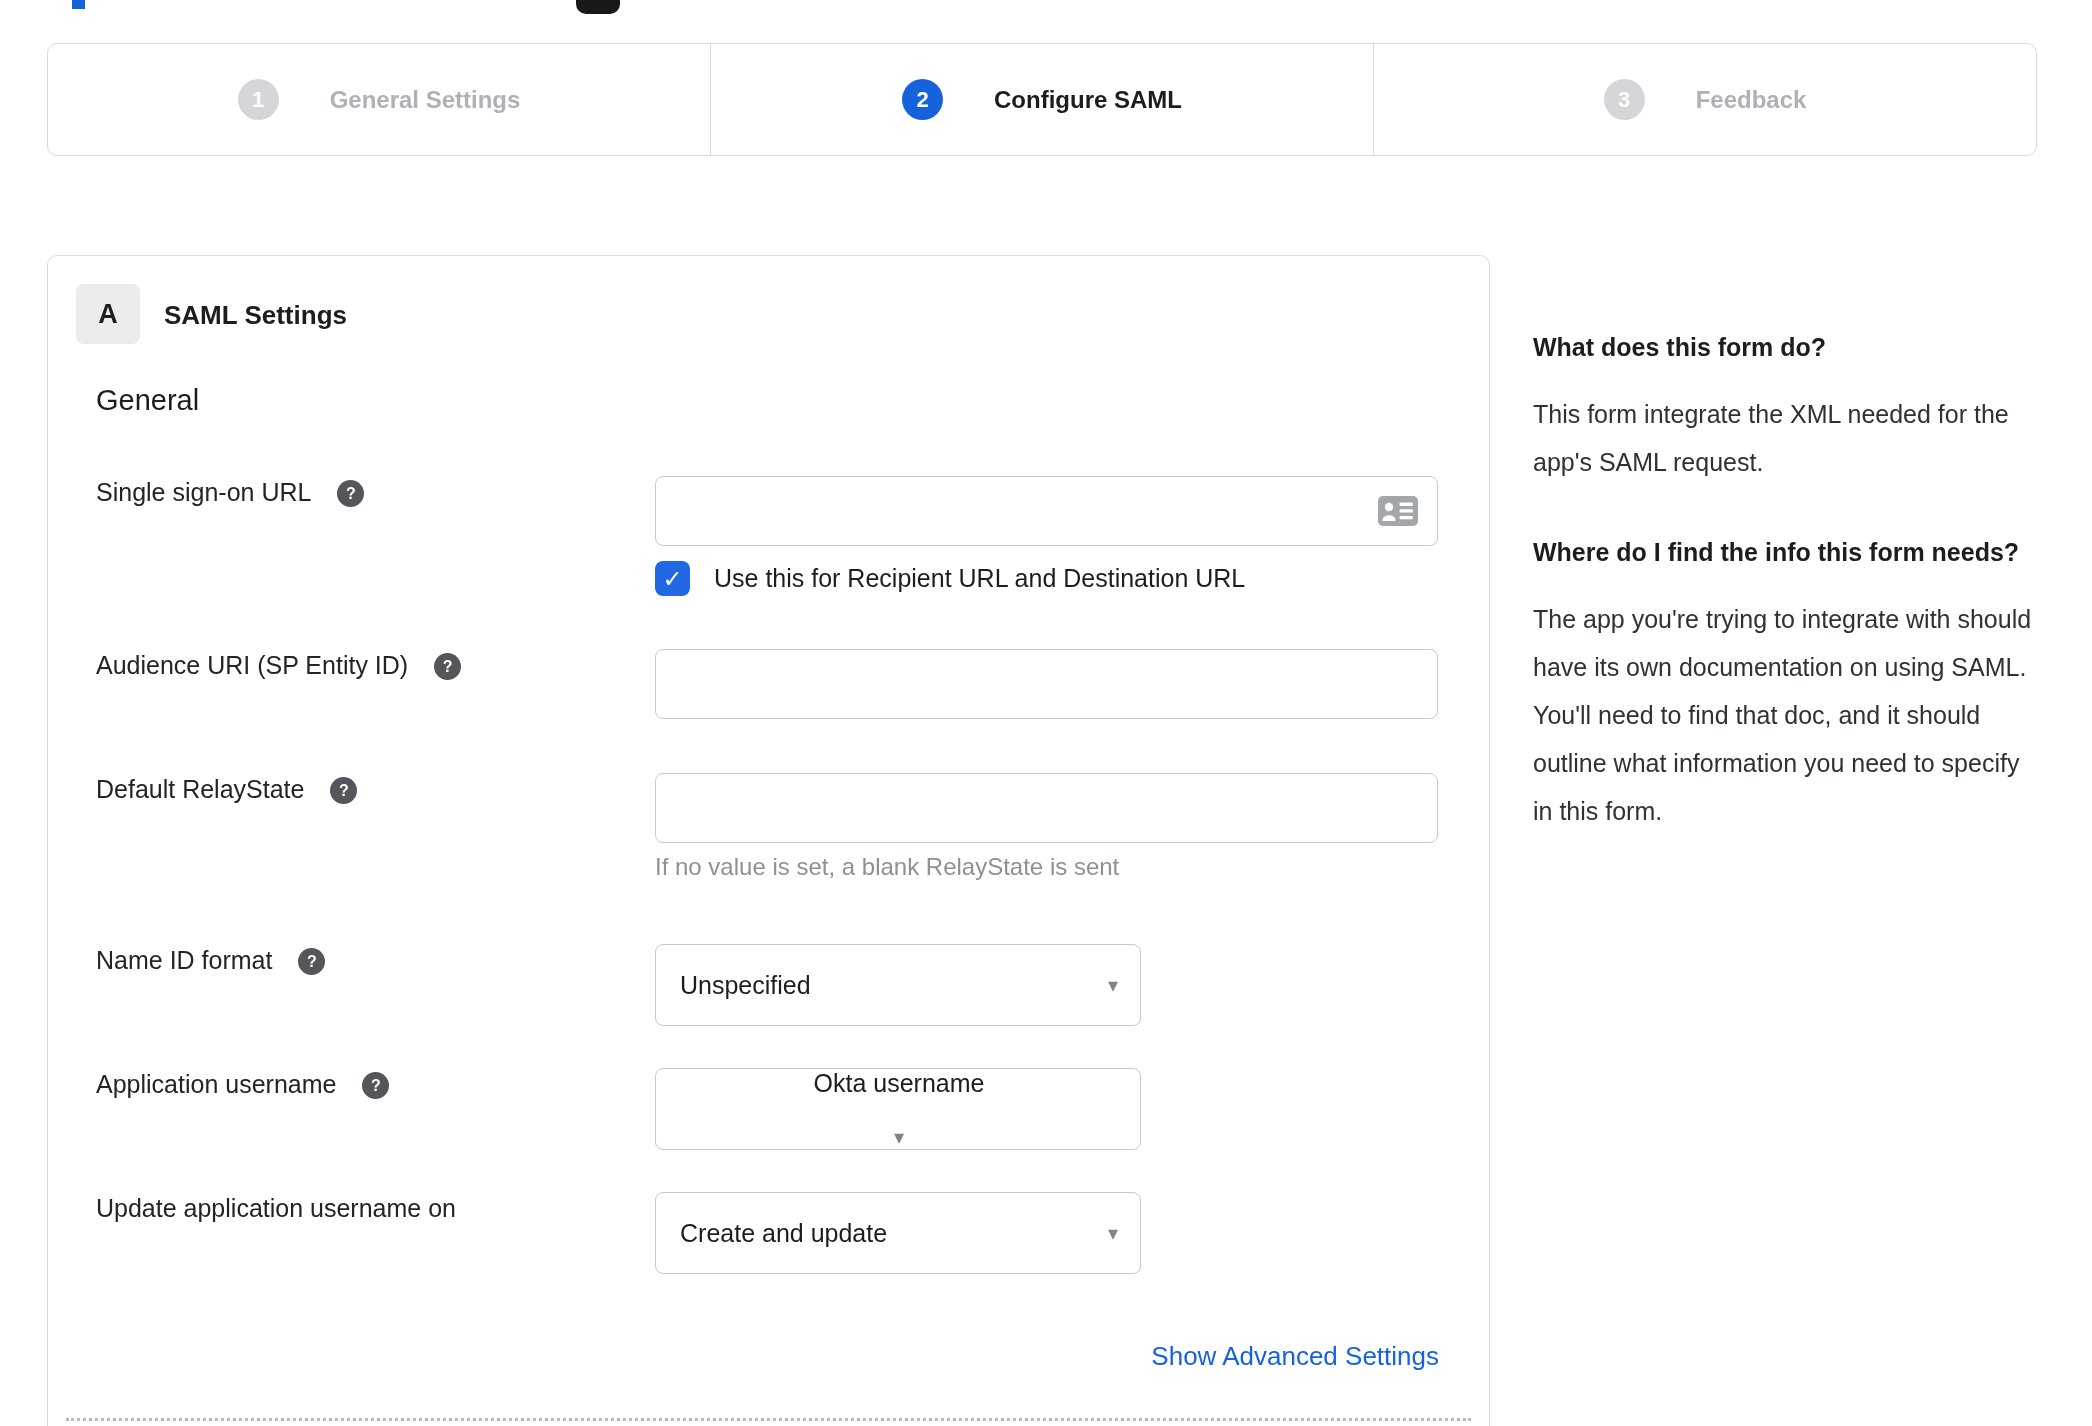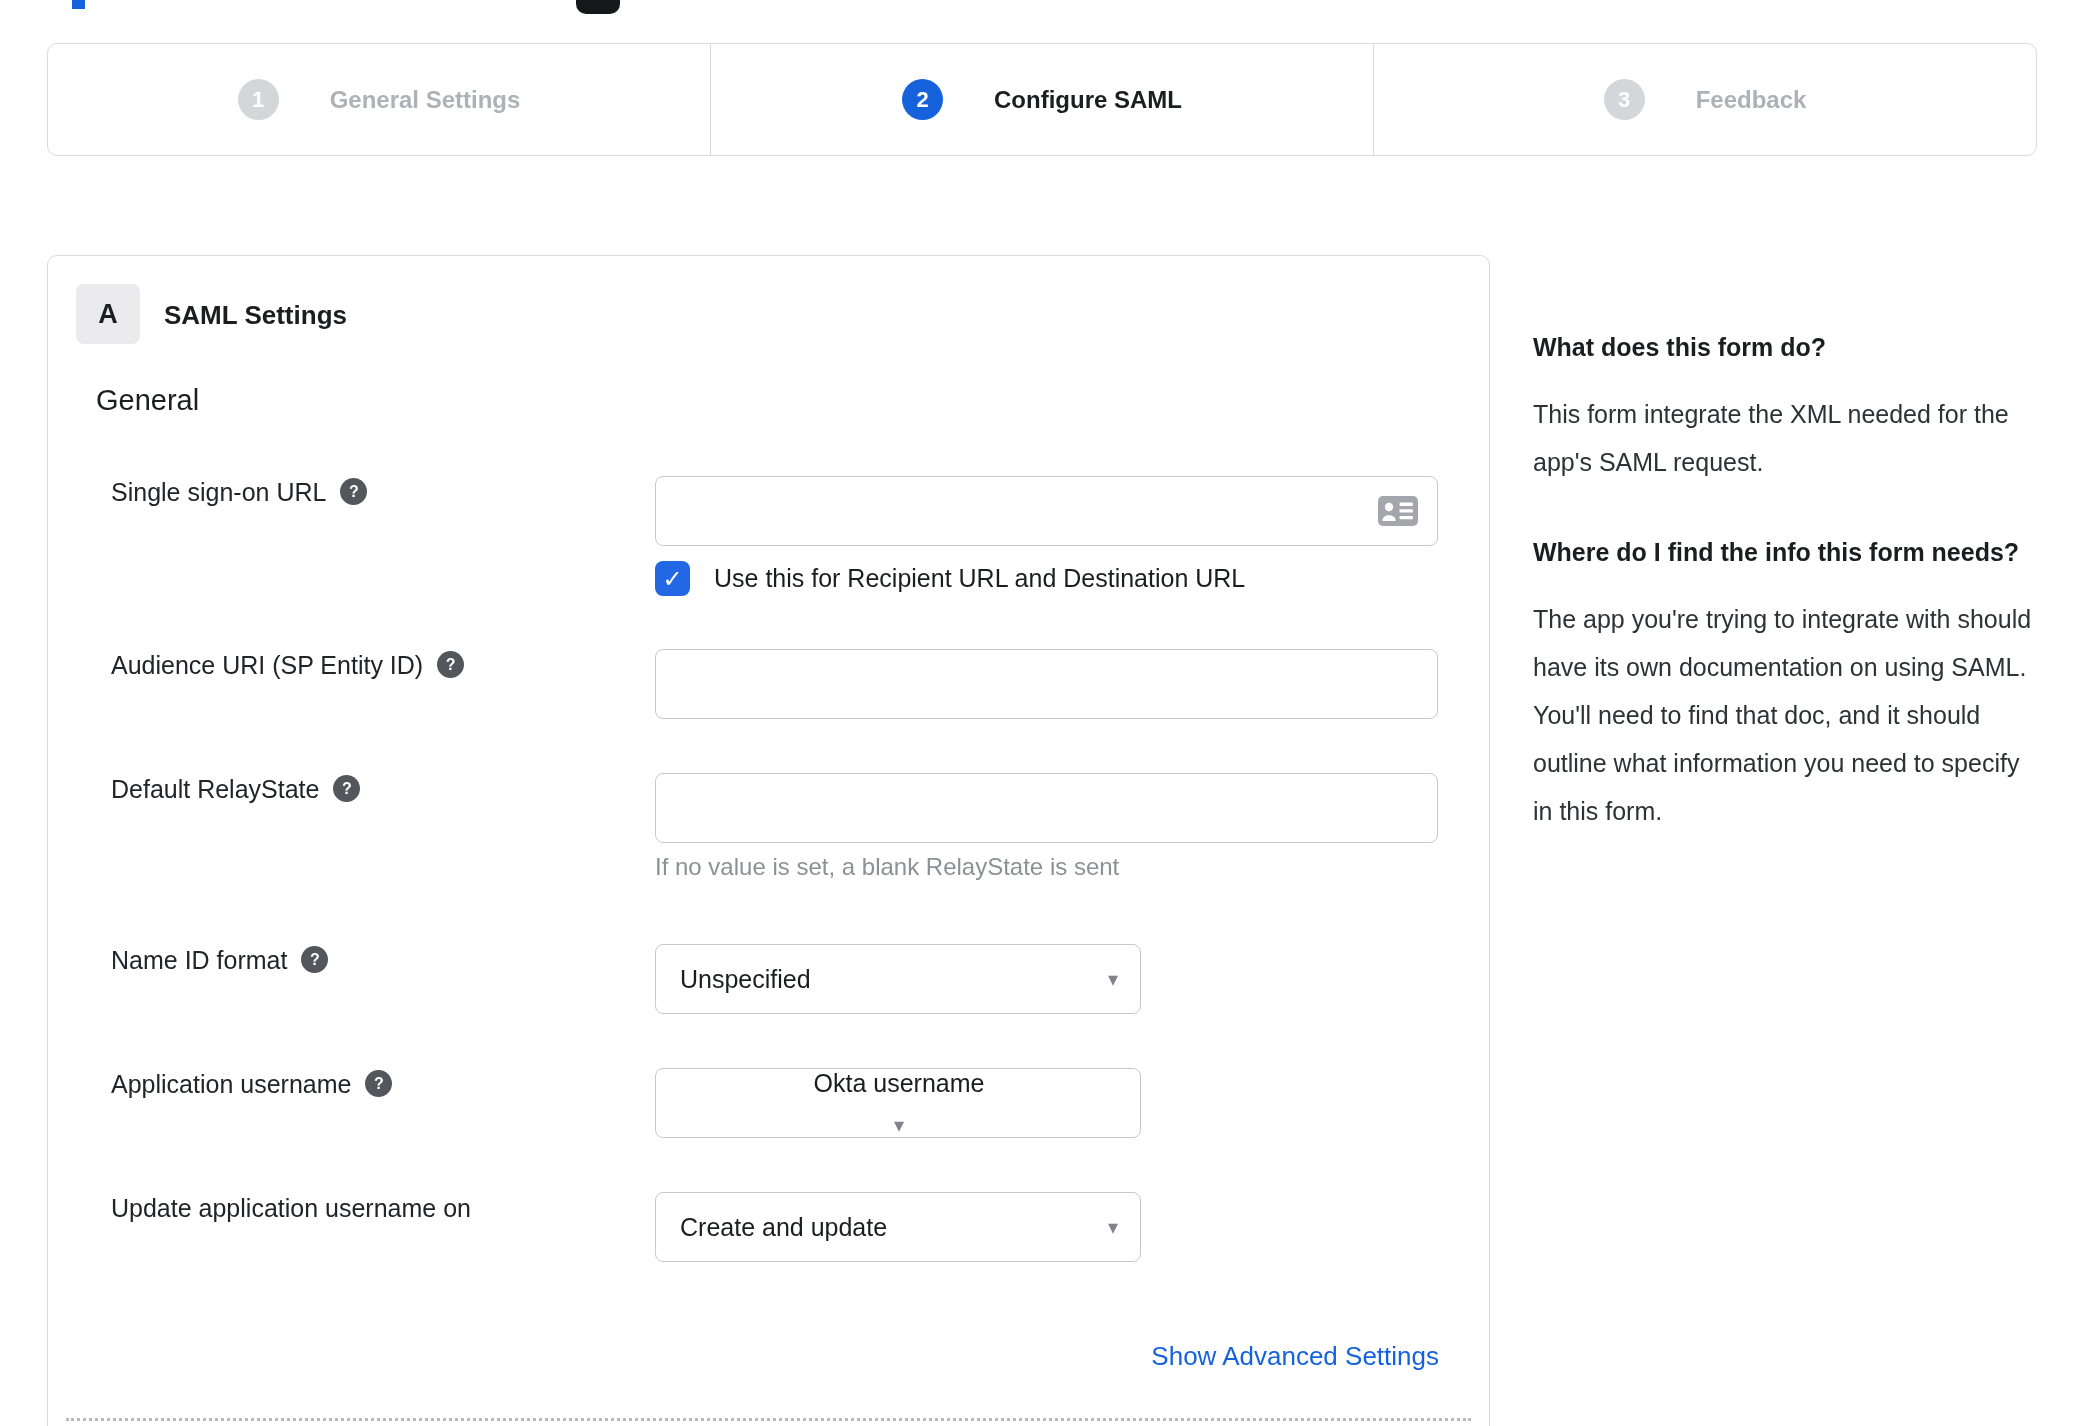--- a/index.html
+++ b/index.html
@@ -61,23 +61,23 @@
   .panel-title {
     position: absolute; left: 116px; top: 44px;
     font-size: 26px; font-weight: bold; color: #1b1d21;
   }
   .section-heading {
     position: absolute; left: 48px; top: 128px;
     font-size: 29px; font-weight: normal; color: #1b1d21;
   }
 
   .field-label {
-    position: absolute; left: 63px;
+    position: absolute; left: 48px;
     font-size: 25px; color: #22242a;
-    display: flex; align-items: flex-start; gap: 14px;
+    display: flex; align-items: flex-end; gap: 26px;
   }
   .help-icon {
     width: 27px; height: 27px; border-radius: 50%;
     background: #54565c; color: #ffffff;
     font-size: 16px; font-weight: bold;
     display: inline-flex; align-items: center; justify-content: center;
     flex: 0 0 auto; cursor: pointer;
   }
 
   .text-input {
@@ -106,21 +106,21 @@
     flex: 0 0 auto;
   }
   .checkbox-label { font-size: 25px; color: #1b1d21; }
 
   .hint {
     position: absolute; left: 607px;
     font-size: 24px; color: #8d9095;
   }
 
   .select-box {
-    position: absolute; left: 607px; width: 486px; height: 70px;
+    position: absolute; left: 607px; width: 486px; height: 82px;
     border: 1px solid #c8c9cc; border-radius: 8px; background: #fff;
     display: flex; align-items: center; justify-content: space-between;
     padding: 0 22px 0 24px; cursor: pointer;
   }
   .select-value { font-size: 25px; color: #1b1d21; }
   .select-arrow { font-size: 20px; color: #808389; }
 
   .advanced-link {
     position: absolute; top: 1085px; right: 50px;
     font-size: 26px; color: #1662dd; text-decoration: none; cursor: pointer;

